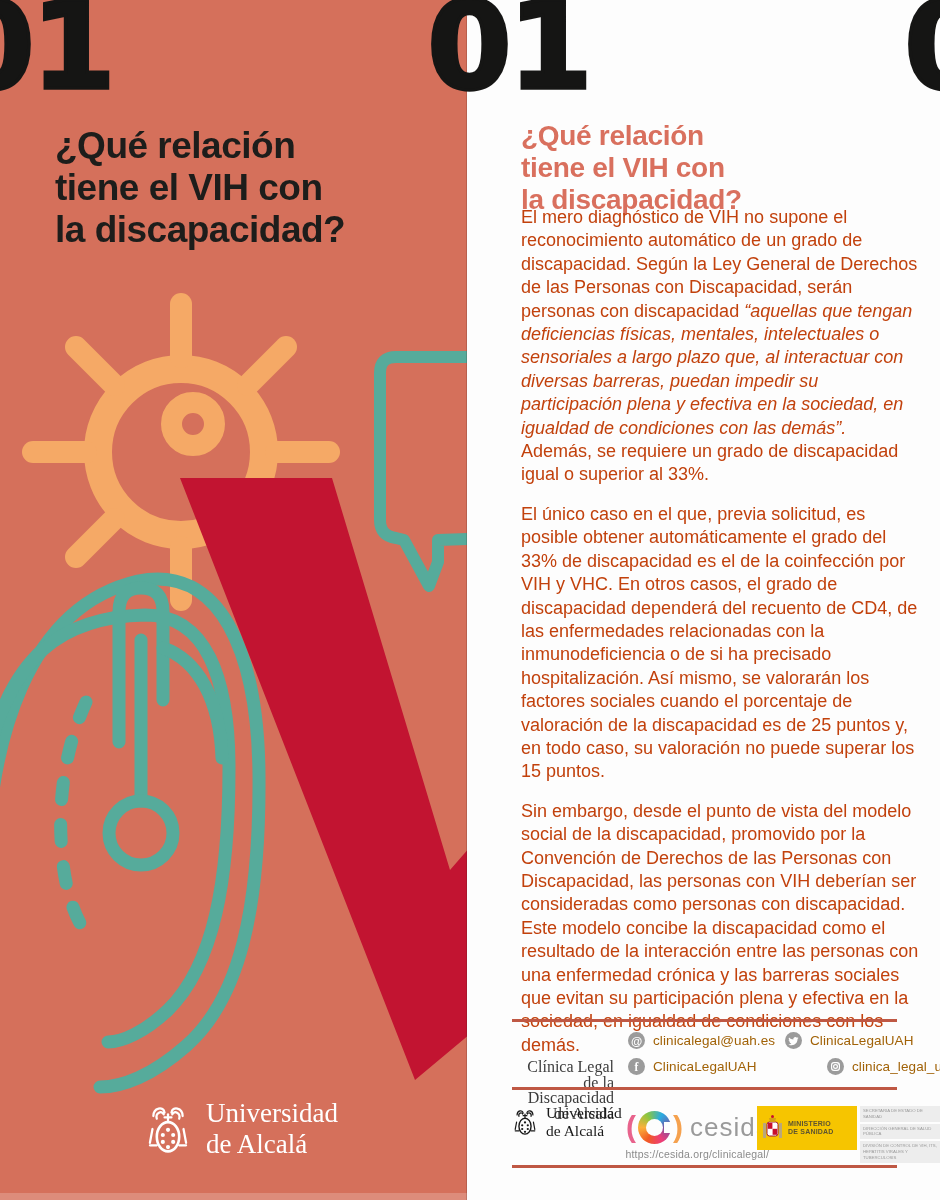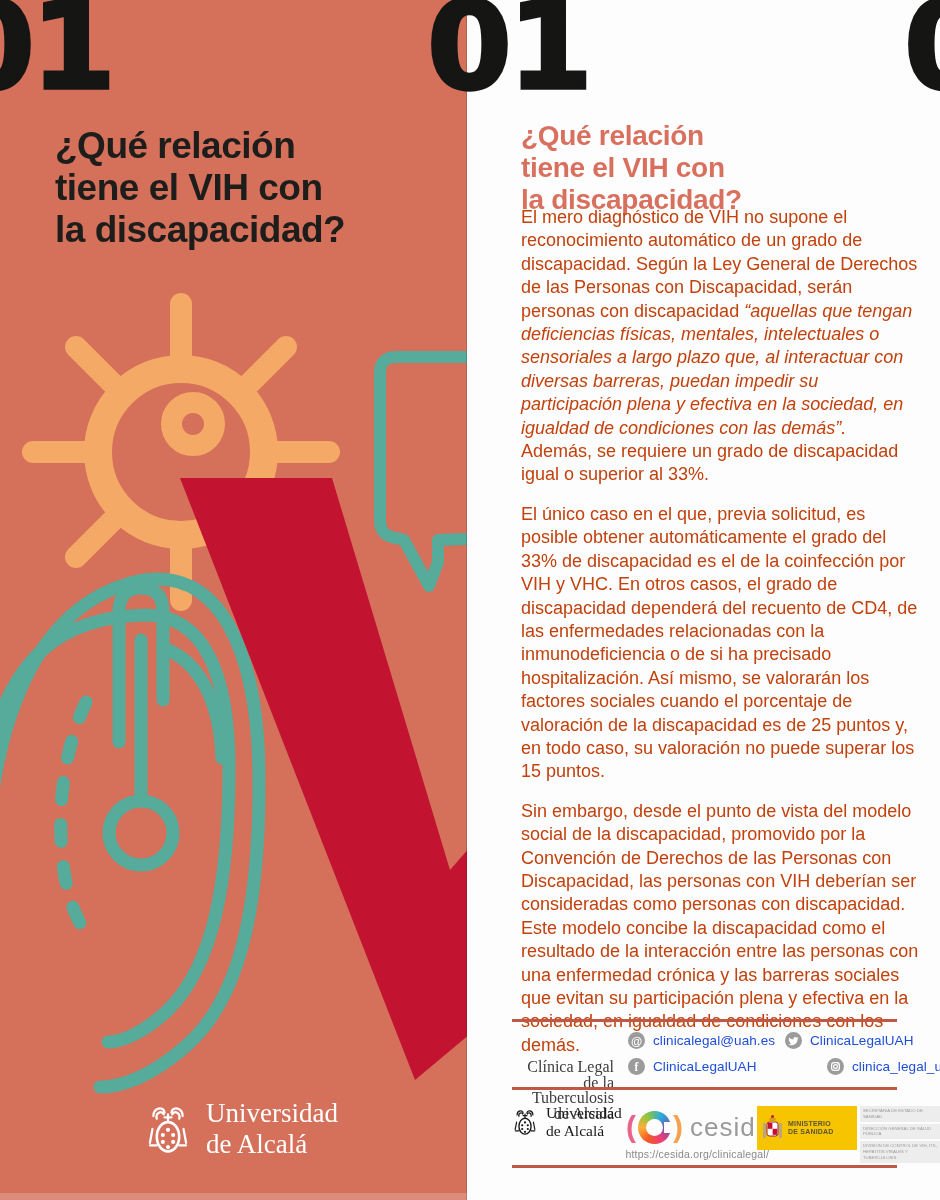--- a/index.html
+++ b/index.html
@@ -31,21 +31,21 @@
   .rule{position:absolute;left:512px;width:385px;height:2.5px;background:#bf5844;}
   .rule-1{top:1019px;}
   .rule-2{top:1087px;}
   .rule-3{top:1165px;}
 
   .org-block{position:absolute;left:500px;top:1031px;width:114px;text-align:right;
              font-family:"Liberation Serif",serif;font-size:16px;line-height:15.5px;color:#3c3c3c;margin-top:28px;}
   .contact-item{position:absolute;display:flex;align-items:center;gap:8px;}
   .ci-1{left:628px;top:1032px;} .ci-2{left:628px;top:1058px;}
   .ci-3{left:785px;top:1032px;} .ci-4{left:827px;top:1058px;}
-  .contact-label{font-size:13.5px;color:#1d4ed8;letter-spacing:0.1px;}
+  .contact-label{font-size:13.5px;color:#a16207;letter-spacing:0.1px;}
   .cicon{width:17px;height:17px;border-radius:50%;background:#9b9b9b;color:#fff;display:flex;
          align-items:center;justify-content:center;font-size:11.5px;font-weight:700;flex:0 0 17px;}
 
   .uah-footer{position:absolute;left:511px;top:1104px;display:flex;align-items:center;gap:7px;color:#1a1a1a;}
   .uah-footer-text{font-family:"Liberation Serif",serif;font-size:15.5px;line-height:18px;color:#1a1a1a;}
   .uah-left{position:absolute;left:142px;top:1098px;display:flex;align-items:center;gap:12px;color:#ffffff;}
   .uah-left-text{font-family:"Liberation Serif",serif;font-size:27px;line-height:31px;color:#fff;}
 
   .cesida{position:absolute;left:626px;top:1110px;display:flex;align-items:center;gap:2px;}
   .paren{font-size:30px;font-weight:700;line-height:34px;}
@@ -164,21 +164,21 @@
   <div class="body-copy">
     <p><span>El mero diagnóstico de VIH no supone el reconocimiento automático de un grado de discapacidad. Según la Ley General de Derechos de las Personas con Discapacidad, serán personas con discapacidad </span><span class="q">“aquellas que tengan deficiencias físicas, mentales, intelectuales o sensoriales a largo plazo que, al interactuar con diversas barreras, puedan impedir su participación plena y efectiva en la sociedad, en igualdad de condiciones con las demás”.</span><span> Además, se requiere un grado de discapacidad igual o superior al 33%.</span></p>
     <p>El único caso en el que, previa solicitud, es posible obtener automáticamente el grado del 33% de discapacidad es el de la coinfección por VIH y VHC. En otros casos, el grado de discapacidad dependerá del recuento de CD4, de las enfermedades relacionadas con la inmunodeficiencia o de si ha precisado hospitalización. Así mismo, se valorarán los factores sociales cuando el porcentaje de valoración de la discapacidad es de 25 puntos y, en todo caso, su valoración no puede superar los 15 puntos.</p>
     <p>Sin embargo, desde el punto de vista del modelo social de la discapacidad, promovido por la Convención de Derechos de las Personas con Discapacidad, las personas con VIH deberían ser consideradas como personas con discapacidad. Este modelo concibe la discapacidad como el resultado de la interacción entre las personas con una enfermedad crónica y las barreras sociales que evitan su participación plena y efectiva en la sociedad, en igualdad de condiciones con los demás.</p>
   </div>
 
   <div class="rule rule-1"></div>
 
   <div class="org-block">
     <div>Clínica Legal</div>
-    <div>de la Tuberculosis</div>
+    <div>de la Discapacidad</div>
     <div>de Alcalá</div>
   </div>
 
   <div class="contact-item ci-1">
     <span class="cicon">@</span>
     <span class="contact-label">clinicalegal@uah.es</span>
   </div>
   <div class="contact-item ci-2">
     <span class="cicon" style="font-family:'Liberation Serif',serif;">f</span>
     <span class="contact-label">ClinicaLegalUAH</span>

